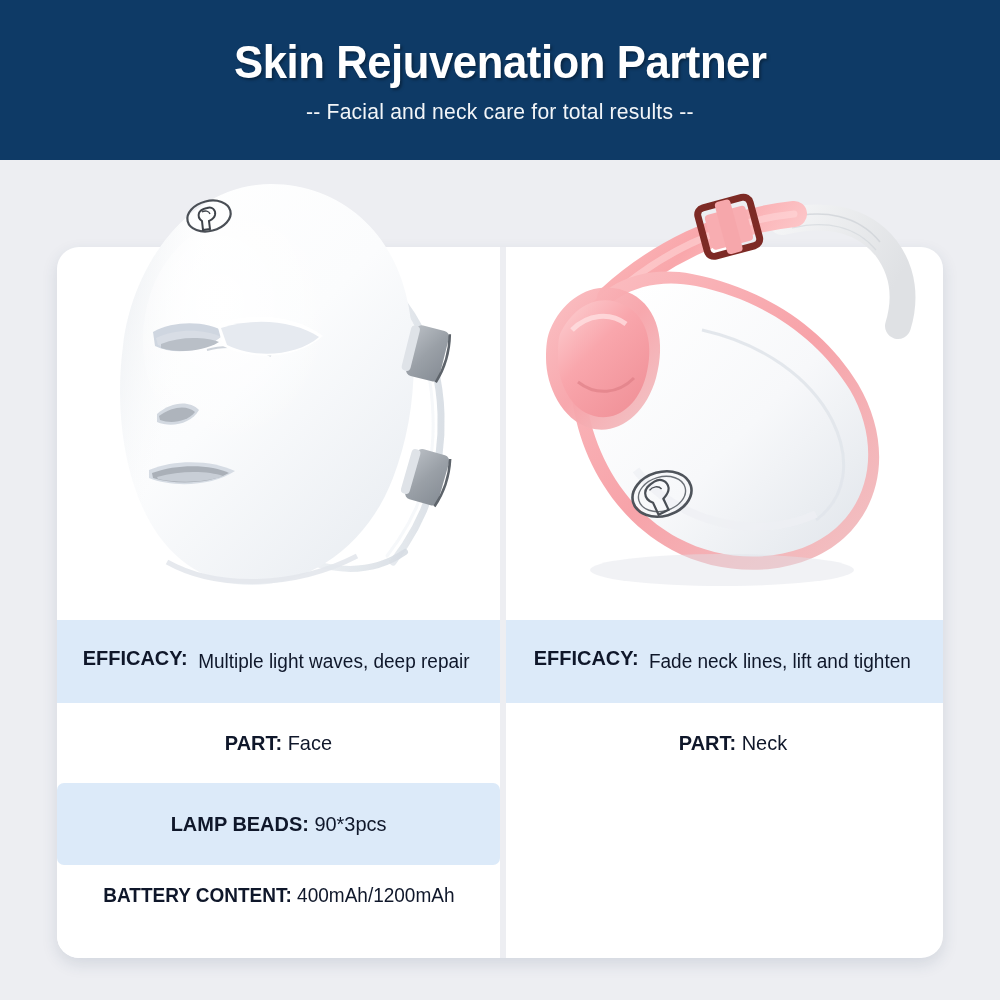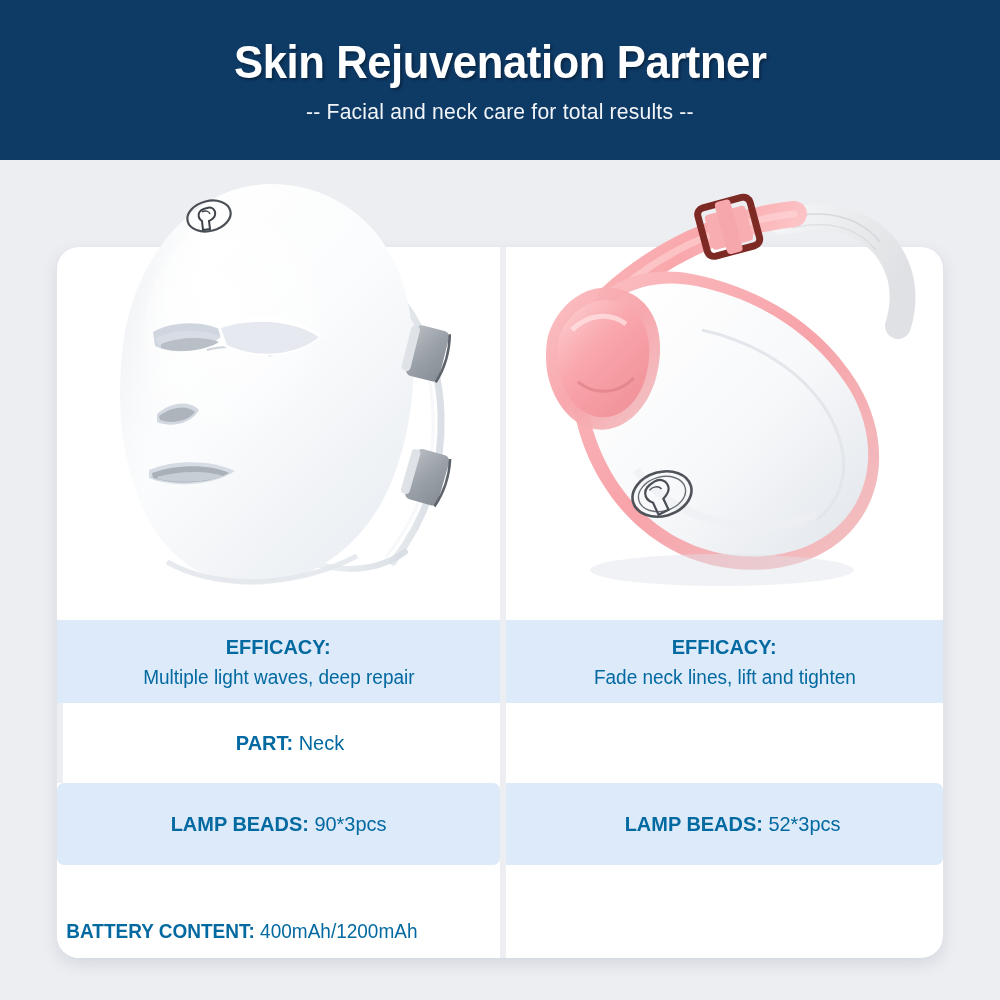--- a/index.html
+++ b/index.html
@@ -62,22 +62,22 @@
   .photo-face{left:0;width:443px;}
   .photo-neck{left:449px;width:437px;}
 
   
   .specs{position:absolute;left:0;top:373px;width:886px;}
   .spec-row{display:flex;width:886px;}
   .spec-row.blue .cell{background:#dceaf9;}
   .spec-row.white .cell{background:#ffffff;}
   .cell{
     width:443px;box-sizing:border-box;
-    display:flex;flex-direction:column;align-items:center;justify-content:center;
-    color:#0369a1;text-align:center;
+    display:flex;flex-direction:row;align-items:center;justify-content:center;
+    color:#0f172a;text-align:center;
   }
   .cell.right{border-left:6px solid #edeef2;width:443px;padding-left:16px;}
   .row-efficacy .cell{height:83px;padding:4px 14px;}
   .row-part .cell{height:80px;}
   .row-beads .cell{height:82px;border-radius:7px;}
   .row-battery .cell{height:95px;align-items:flex-start;margin-top:18px;}
   .eff-label{font-size:21px;font-weight:bold;margin-bottom:7px;transform:scaleX(0.95);}
   .eff-text{font-size:20px;font-weight:normal;transform:scaleX(0.95);}
   .kv{font-size:21px;line-height:1.2;transform:scaleX(0.95);white-space:nowrap;}
   .kv b{font-weight:bold;}
@@ -107,39 +107,39 @@
             <div class="eff-label">EFFICACY:</div>
             <div class="eff-text">Multiple light waves, deep repair</div>
           </div>
           <div class="cell right">
             <div class="eff-label">EFFICACY:</div>
             <div class="eff-text">Fade neck lines, lift and tighten</div>
           </div>
         </div>
 
         <div class="spec-row white row-part">
+          <div class="cell">
+            <div class="kv">
+              <b>PART:</b> 
+              <span class="val">Face</span>
+            </div>
+          </div>
           <div class="cell right">
             <div class="kv">
               <b>PART:</b> 
               <span class="val">Neck</span>
             </div>
           </div>
         </div>
 
         <div class="spec-row blue row-beads">
           <div class="cell">
             <div class="kv">
               <b>LAMP BEADS:</b> 
               <span class="val">90*3pcs</span>
-            </div>
-          </div>
-          <div class="cell right">
-            <div class="kv">
-              <b>LAMP BEADS:</b> 
-              <span class="val">52*3pcs</span>
             </div>
           </div>
         </div>
 
         <div class="spec-row white row-battery">
           <div class="cell">
             <div class="kv small">
               <b>BATTERY CONTENT:</b> 
               <span class="val">400mAh/1200mAh</span>
             </div>

